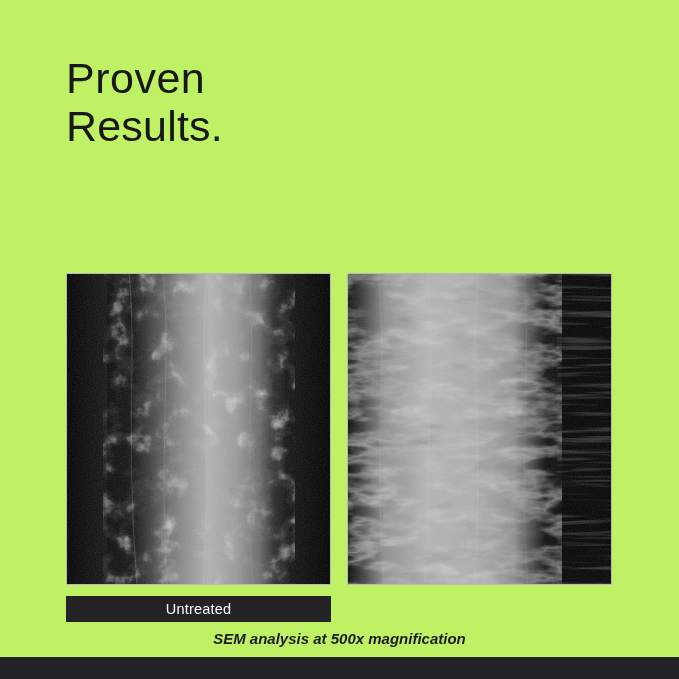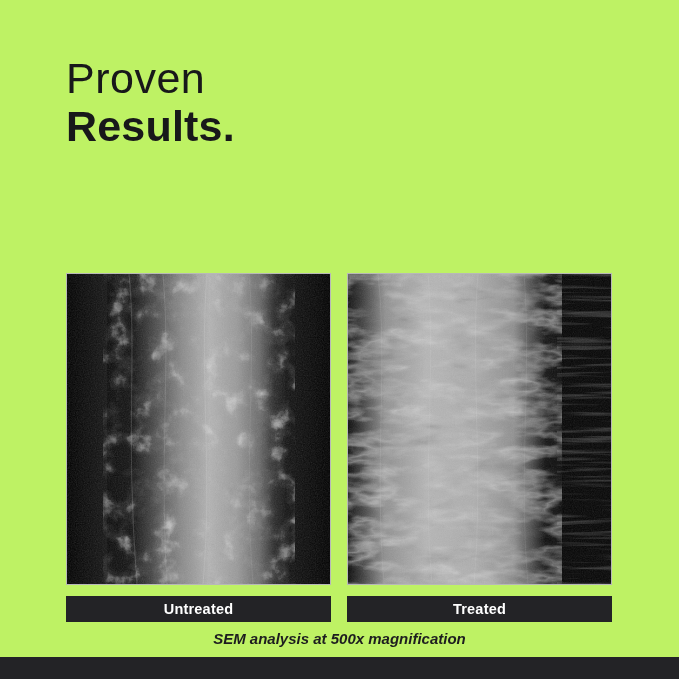--- a/index.html
+++ b/index.html
@@ -29,21 +29,21 @@
   .title-light {
     font-size: 43px;
     font-weight: 300;
     color: #18181a;
     letter-spacing: 0.5px;
     line-height: 1.05;
     margin: 0;
   }
   .title-bold {
     font-size: 43px;
-    font-weight: 700;
+    font-weight: 400;
     color: #18181a;
     letter-spacing: 0.2px;
     line-height: 1.1;
     margin: 0;
     margin-top: 2px;
   }
   .body-text {
     margin-top: 22px;
     font-size: 16.5px;
     line-height: 1.42;
@@ -73,21 +73,21 @@
   }
   .micrograph svg {
     display: block;
   }
   .caption-bar {
     margin-top: 11px;
     height: 26px;
     background: #232326;
     color: #ffffff;
     font-size: 14.5px;
-    font-weight: 700;
+    font-weight: 400;
     display: flex;
     align-items: center;
     justify-content: center;
     letter-spacing: 0.2px;
   }
   .footnote {
     position: absolute;
     left: 0;
     top: 630px;
     width: 679px;
@@ -224,21 +224,20 @@
             <path d="M30 0 C40 90 26 190 36 310" stroke="#dcdcdc" stroke-width="0.9" fill="none" opacity="0.3"></path>
             <path d="M80 0 C88 100 74 200 84 310" stroke="#eaeaea" stroke-width="0.9" fill="none" opacity="0.25"></path>
             <path d="M130 0 C122 95 136 195 126 310" stroke="#f0f0f0" stroke-width="0.9" fill="none" opacity="0.25"></path>
             <path d="M176 0 C184 100 170 200 180 310" stroke="#cfcfcf" stroke-width="0.9" fill="none" opacity="0.28"></path>
           </g>
           <rect x="214" y="0" width="49" height="310" fill="#070707"></rect>
           <rect x="214" y="0" width="49" height="310" fill="#9a9a9a" filter="url(#fiberT)" opacity="0.5"></rect>
           <rect x="0" y="0" width="263" height="310" filter="url(#grainT)" opacity="0.45"></rect>
         </svg>
       </div>
-      <div class="caption-bar">Treated</div>
     </div>
 
   </div>
 
   <div class="footnote">SEM analysis at 500x magnification</div>
   <div class="bottom-bar"></div>
 
 </div>
 
 </body></html>

